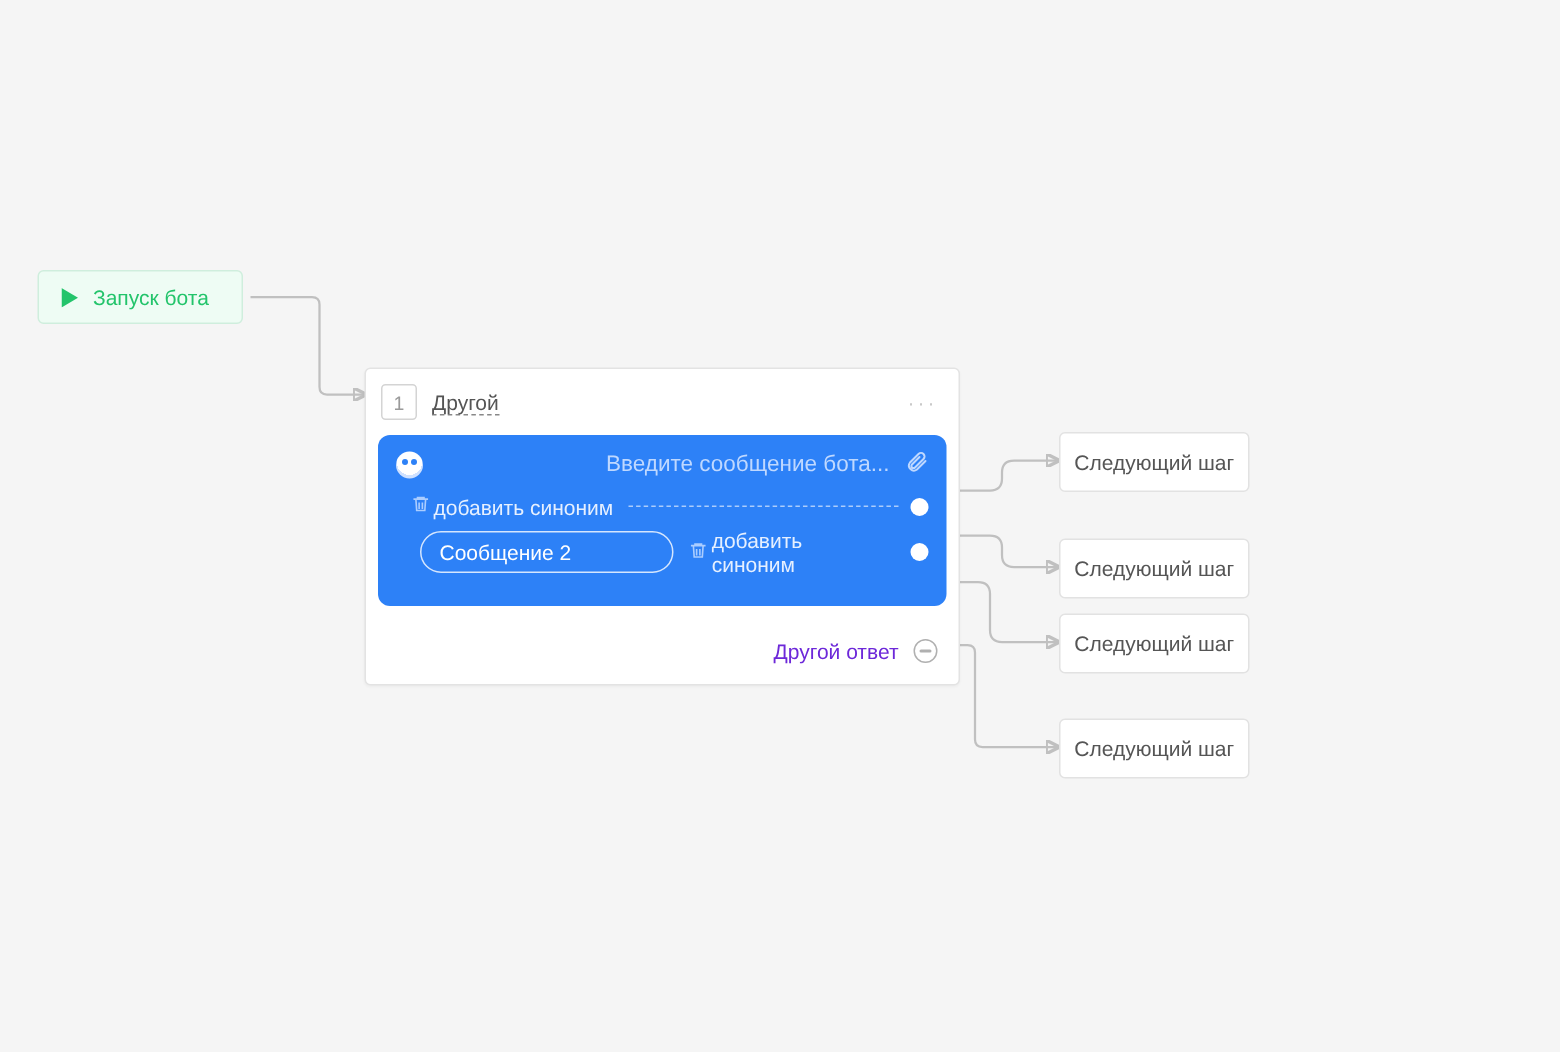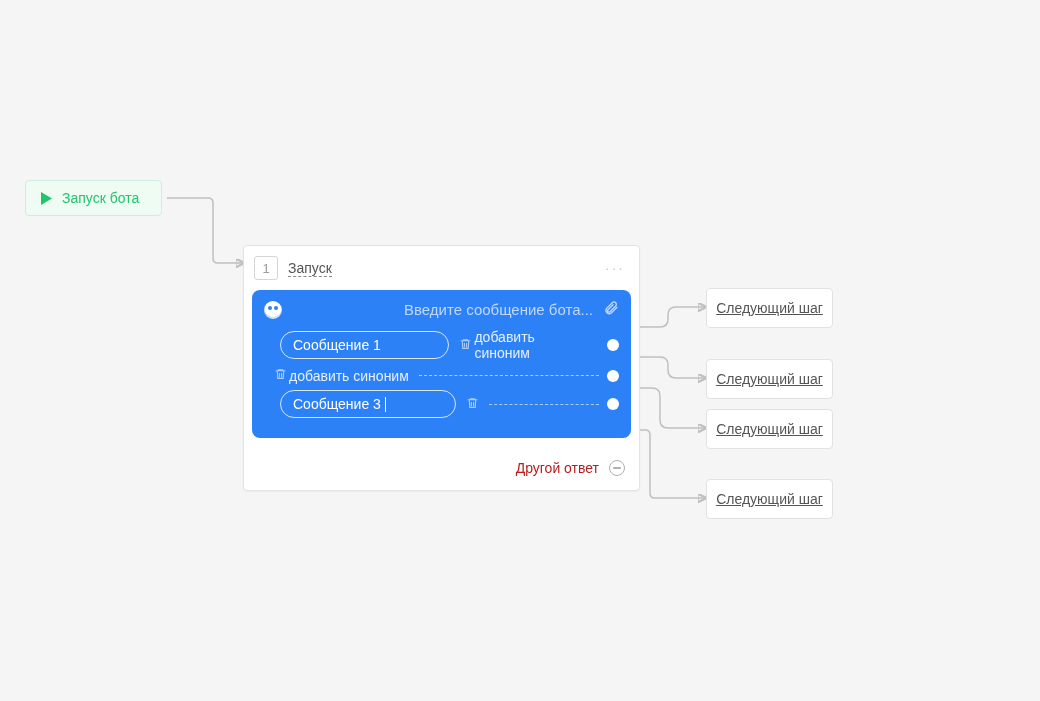--- a/index.html
+++ b/index.html
@@ -187,21 +187,21 @@
     flex-shrink: 0;
   }
 
   
   .other-row {
     display: flex;
     align-items: center;
     justify-content: flex-end;
     gap: 10px;
     padding: 14px 14px 14px 0;
-    color: #b91c1c;
+    color: #6d28d9;
     font-size: 14px;
   }
   .other-port {
     width: 14px; height: 14px;
     border-radius: 50%;
     border: 1.5px solid #b0b0b0;
     position: relative;
     background: #fff;
     cursor: pointer;
   }
@@ -221,21 +221,20 @@
     height: 38px;
     background: #fff;
     border: 1px solid #e2e2e2;
     border-radius: 4px;
     display: flex;
     align-items: center;
     justify-content: center;
     color: #555;
     font-size: 14px;
     cursor: pointer;
-    text-decoration: underline;
   }
 </style>
 </head>
 <body>
 
 <div class="canvas">
 
   <svg class="connectors">
     <defs>
       <marker id="arrowhead" markerWidth="6" markerHeight="6" refX="5" refY="3" orient="auto">
@@ -259,74 +258,61 @@
       <svg width="11" height="13" viewBox="0 0 11 13">
           <path d="M0 0 L11 6.5 L0 13 Z" fill="#23c46b"></path>
         </svg>
     </span>
     <span>Запуск бота</span>
   </div>
 
   <div class="card">
     <div class="card-header">
       <div class="step-number">1</div>
-      <span class="author-link">Запуск</span>
+      <span class="author-link">Другой</span>
       <span class="spacer"></span>
       <span class="more-icon">···</span>
     </div>
 
     <div class="blue-body">
       <div class="prompt-row">
         <div class="bot-avatar"></div>
         <div class="prompt-text">Введите сообщение бота...</div>
         <span class="attach-icon">
           <svg width="16" height="16" viewBox="0 0 24 24" fill="none" stroke="currentColor" stroke-width="2" stroke-linecap="round">
               <path d="M21 11l-8.5 8.5a5 5 0 01-7-7L14 4a3.5 3.5 0 015 5l-8.5 8.5a2 2 0 01-3-3L15 7"></path>
             </svg>
         </span>
       </div>
 
       <div class="reply-row">
+        <span class="trash-icon">
+          <svg width="13" height="14" viewBox="0 0 24 24" fill="none" stroke="currentColor" stroke-width="2">
+              <path d="M3 6h18M8 6V4h8v2M6 6l1 14h10l1-14M10 10v8M14 10v8"></path>
+            </svg>
+        </span>
+        <span class="add-synonym">добавить синоним</span>
+        <div class="dots-line"></div>
+        <div class="reply-port"></div>
+      </div>
+
+      <div class="reply-row">
         <div class="reply-pill">
-          <span>Сообщение 1</span>
+          <span>Сообщение 2</span>
         </div>
         <span class="trash-icon">
           <svg width="13" height="14" viewBox="0 0 24 24" fill="none" stroke="currentColor" stroke-width="2">
               <path d="M3 6h18M8 6V4h8v2M6 6l1 14h10l1-14M10 10v8M14 10v8"></path>
             </svg>
         </span>
         <span class="add-synonym">добавить синоним</span>
         <div class="dots-line"></div>
         <div class="reply-port"></div>
       </div>
 
-      <div class="reply-row">
-        <span class="trash-icon">
-          <svg width="13" height="14" viewBox="0 0 24 24" fill="none" stroke="currentColor" stroke-width="2">
-              <path d="M3 6h18M8 6V4h8v2M6 6l1 14h10l1-14M10 10v8M14 10v8"></path>
-            </svg>
-        </span>
-        <span class="add-synonym">добавить синоним</span>
-        <div class="dots-line"></div>
-        <div class="reply-port"></div>
-      </div>
-
-      <div class="reply-row">
-        <div class="reply-pill">
-          <span>Сообщение 3</span>
-          <span class="cursor"></span>
-        </div>
-        <span class="trash-icon">
-          <svg width="13" height="14" viewBox="0 0 24 24" fill="none" stroke="currentColor" stroke-width="2">
-              <path d="M3 6h18M8 6V4h8v2M6 6l1 14h10l1-14M10 10v8M14 10v8"></path>
-            </svg>
-        </span>
-        <div class="dots-line"></div>
-        <div class="reply-port"></div>
-      </div>
     </div>
 
     <div class="other-row">
       <span>Другой ответ</span>
       <div class="other-port"></div>
     </div>
   </div>
 
   <div class="next-step" style="left:706px; top:288px;">
     <span>Следующий шаг</span>

